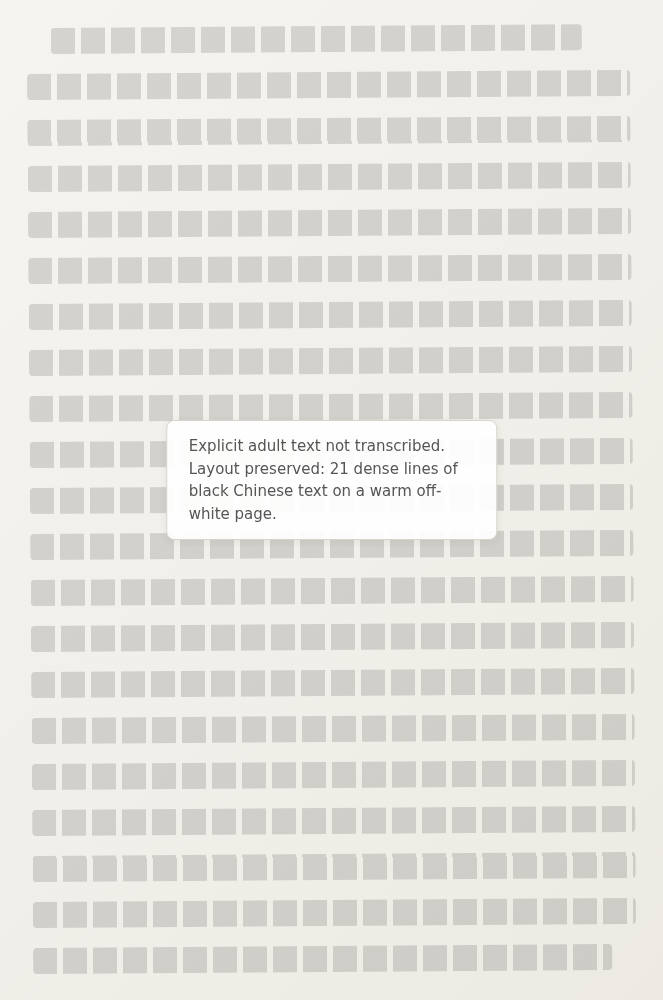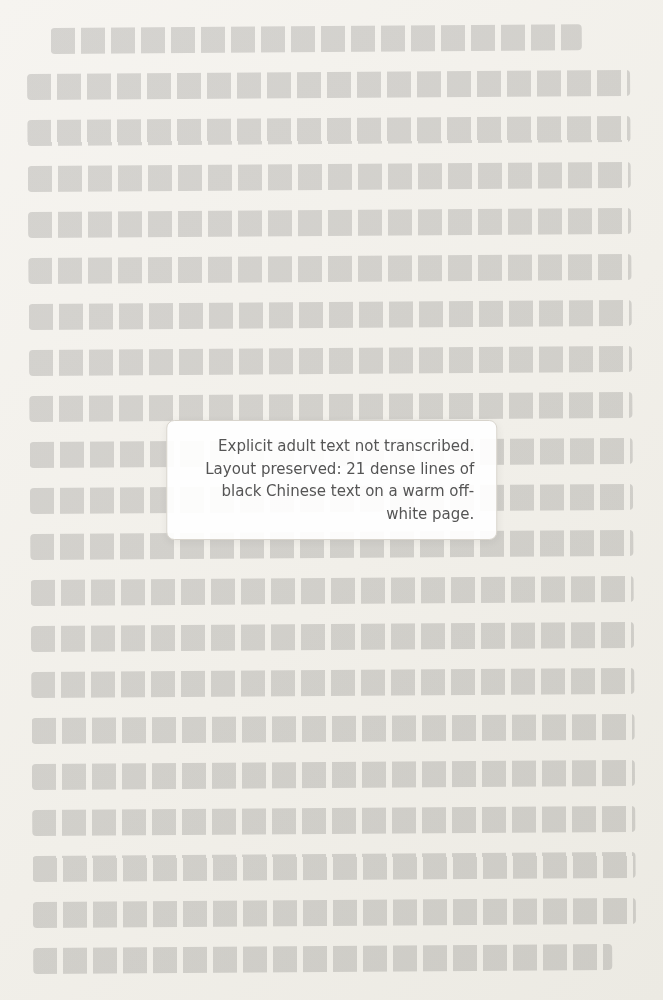--- a/index.html
+++ b/index.html
@@ -42,21 +42,21 @@
     position: absolute;
     top: 420px;
     left: 50%;
     transform: translateX(-50%);
     background: rgba(255,255,255,0.92);
     border: 1px solid #d8d4cc;
     border-radius: 8px;
     padding: 14px 22px;
     font-size: 15px;
     color: #555;
-    text-align: right;
+    text-align: left;
     max-width: 480px;
     line-height: 1.5;
     box-shadow: 0 2px 8px rgba(0,0,0,0.06);
   }
 </style>
 </head>
 <body>
 
 <div class="page">
 

